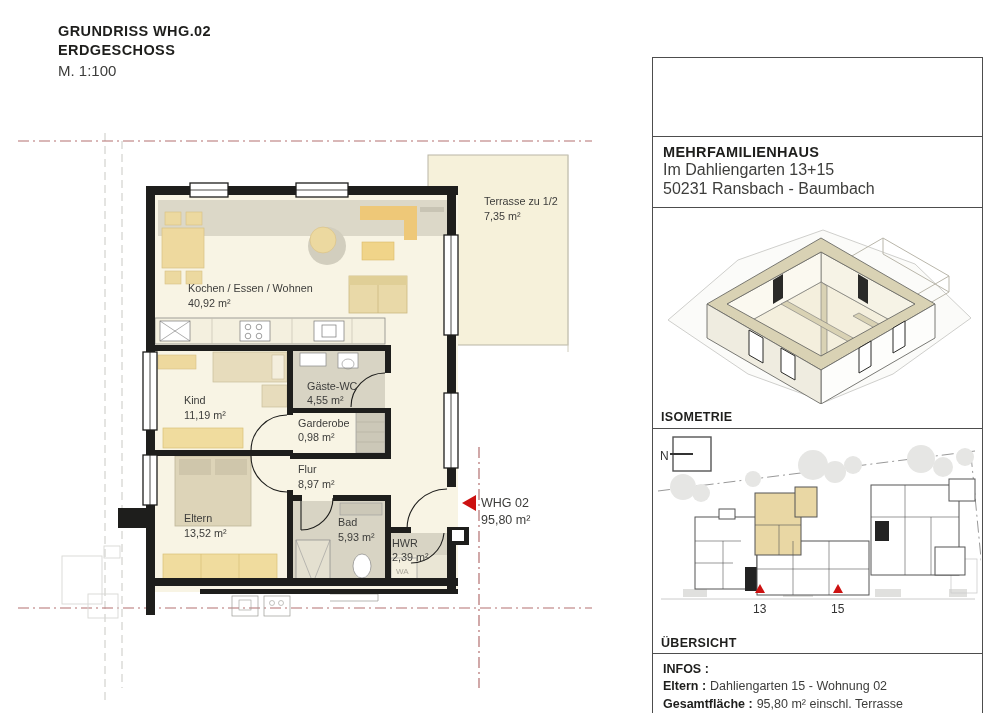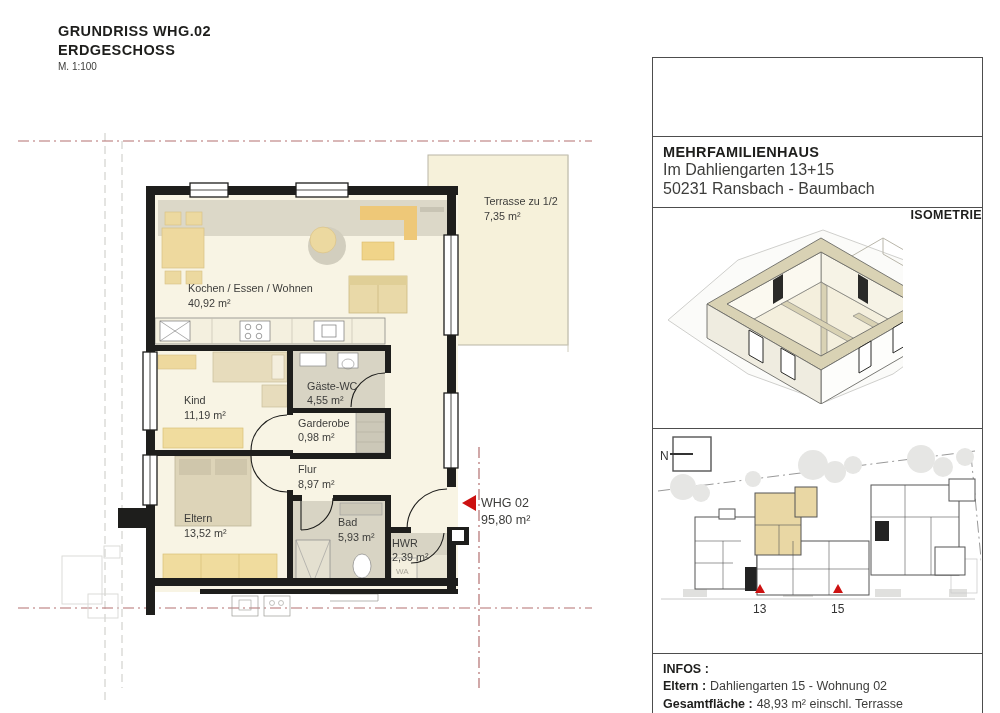--- a/index.html
+++ b/index.html
@@ -3,37 +3,37 @@
 <meta charset="utf-8">
 <style>
   * { margin:0; padding:0; box-sizing:border-box; }
   html,body { background:#ffffff; }
   body { font-family:"Liberation Sans", sans-serif; color:#3d3d3b; }
   #stage { position:relative; width:1000px; height:713px; background:#ffffff; overflow:hidden; }
 
   
   .hdr { position:absolute; left:58px; top:22px; line-height:1.28; }
   .hdr .t1, .hdr .t2 { font-size:14.5px; font-weight:bold; color:#1e1e1c; letter-spacing:.4px; }
-  .hdr .t3 { font-size:10px; color:#3d3d3b; margin-top:2px; }
+  .hdr .t3 { font-size:15px; color:#3d3d3b; margin-top:2px; }
 
   
   #plan { position:absolute; left:0; top:0; }
   text { font-family:"Liberation Sans", sans-serif; }
   .roomlbl { font-size:10.8px; fill:#3d3d3b; }
   .walabel { font-size:8px; fill:#a8a498; }
 
   
   .rcol { position:absolute; left:652px; top:17px; width:331px;margin-top:40px; }
   .rbox { border:1.5px solid #4d4d4d; background:#fff; margin-top:-1.5px; position:relative; }
   .rbox:first-child { margin-top:0; }
   .box-empty { height:80px; }
   .box-addr { height:73px; padding:7px 10px 0 10px; }
   .box-addr .bt { font-size:14.5px; font-weight:bold; color:#1e1e1c; letter-spacing:.3px; }
   .box-addr .bl { font-size:16px; margin-top:1px; }
-  .box-iso { height:222px; display:flex; flex-direction:row; }
+  .box-iso { height:222px; display:flex; flex-direction:column; }
   .box-site { height:227px; display:flex; flex-direction:column; }
   .caption { font-size:12.5px; font-weight:bold; color:#1e1e1c; padding:0 0 4px 8px; letter-spacing:.3px; }
   .drawarea { flex:1 1 auto; overflow:hidden; }
   .box-infos { height:84px; padding:7px 10px 12px 10px; font-size:12.5px; line-height:1.38; }
   .box-infos b { color:#1e1e1c; }
   .box-infos .v { margin-left:4px; }
 </style>
 </head>
 <body>
 
@@ -358,26 +358,27 @@
             <line x1="278" y1="88" x2="278" y2="146" stroke-width=".6"></line>
           </g>
           <rect x="222" y="92" width="14" height="20" fill="#222222"></rect>
 
           <polygon points="102,164 112,164 107,155" fill="#cc1111"></polygon>
           <polygon points="180,164 190,164 185,155" fill="#cc1111"></polygon>
           <text x="100" y="184" font-size="12" fill="#333">13</text>
           <text x="178" y="184" font-size="12" fill="#333">15</text>
         </svg>
       </div>
+      <div class="caption">ÜBERSICHT</div>
     </div>
 
     <div class="rbox box-infos">
       <div><b>INFOS :</b></div>
       <div>
         <b>Eltern :</b><span class="v">Dahliengarten 15 - Wohnung 02</span>
       </div>
       <div>
-        <b>Gesamtfläche :</b><span class="v">48,93 m² einschl. Terrasse</span>
+        <b>Gesamtfläche :</b><span class="v">95,80 m² einschl. Terrasse</span>
       </div>
     </div>
 
   </div>
 </div>
 
 </body></html>

